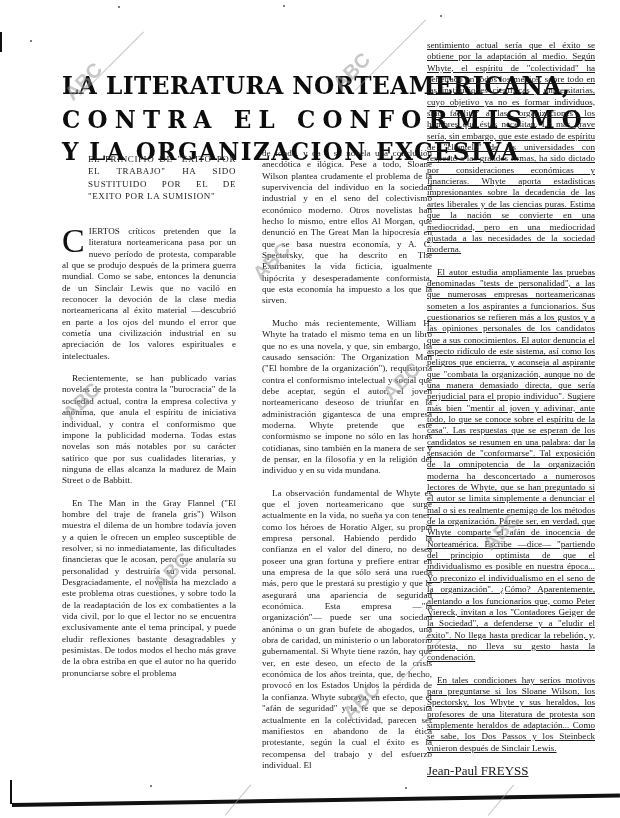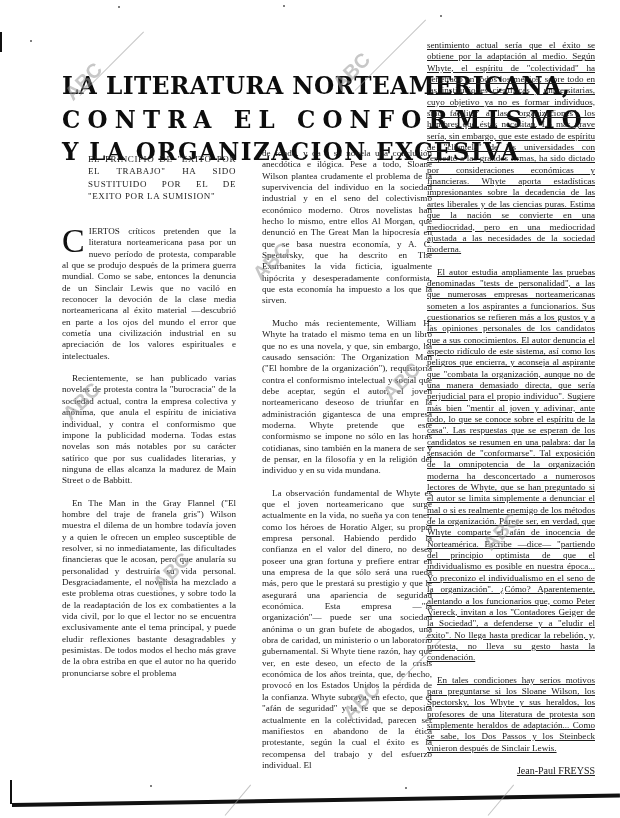--- a/index.html
+++ b/index.html
@@ -14,21 +14,21 @@
   .hl2{font-size:25px;letter-spacing:7.8px;transform:scaleX(0.92);height:32px;}
   .hl3{font-size:25px;letter-spacing:1.6px;transform:scaleX(0.92);height:30px;}
   .subhead{position:absolute;left:88px;top:153px;width:148px;font-size:9px;line-height:12.4px;text-transform:uppercase;letter-spacing:0.6px;text-align:justify;color:#222;}
   .col{position:absolute;font-size:9.1px;line-height:11.35px;text-align:justify;color:#1a1a1a;hyphens:auto;}
   .col p{margin:0 0 11px 0;text-indent:10px;}
   .col1{left:62px;top:226px;width:174px;}
   .col2{left:262px;top:148px;width:170px;}
   .col3{left:427px;top:40px;width:168px;text-decoration:underline;}
   .dropcap{float:left;font-size:34px;line-height:28px;margin:1px 4px 0 0;font-weight:normal;color:#111;}
   .col p.first{text-indent:0;}
-  .signature{text-align:right;margin-top:4px;font-size:10px;}
+  .signature{margin-top:4px;font-size:13px;}
   .watermark{position:absolute;color:#9a9a9a;font-family:"Liberation Sans",sans-serif;font-size:20px;font-weight:bold;transform:rotate(-45deg);opacity:0.55;pointer-events:none;}
   .wm-line{position:absolute;height:1px;background:#9c9c9c;transform-origin:left center;opacity:0.6;}
   .speck{position:absolute;width:2px;height:2px;background:#555;border-radius:1px;}
 </style>
 </head>
 <body>
 
 <div class="page">
 
   <div class="edge-top-left"></div>

